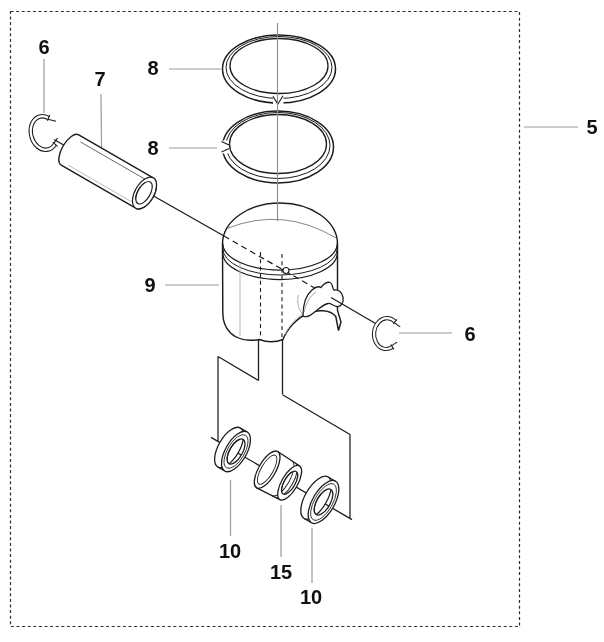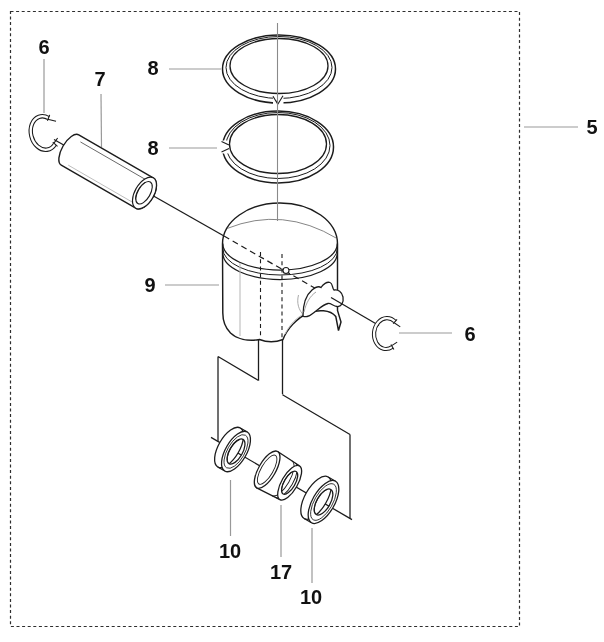--- a/index.html
+++ b/index.html
@@ -160,16 +160,16 @@
 
 <div id="labels-layer">
       <div class="part-label" style="left: 592px; top: 127px; color: rgb(17, 17, 17);">5</div>
       <div class="part-label" style="left: 44px; top: 47px; color: rgb(17, 17, 17);">6</div>
       <div class="part-label" style="left: 100px; top: 79px; color: rgb(17, 17, 17);">7</div>
       <div class="part-label" style="left: 153px; top: 68px; color: rgb(17, 17, 17);">8</div>
       <div class="part-label" style="left: 153px; top: 148px; color: rgb(17, 17, 17);">8</div>
       <div class="part-label" style="left: 150px; top: 285px; color: rgb(17, 17, 17);">9</div>
       <div class="part-label" style="left: 470px; top: 334px; color: rgb(17, 17, 17);">6</div>
       <div class="part-label" style="left: 230px; top: 551px; color: rgb(17, 17, 17);">10</div>
-      <div class="part-label" style="left: 281px; top: 572px; color: rgb(17, 17, 17);">17</div>
+      <div class="part-label" style="left: 281px; top: 572px; color: rgb(17, 17, 17);">15</div>
       <div class="part-label" style="left: 311px; top: 597px; color: rgb(17, 17, 17);">10</div>
     </div>
 </div>
 
 </body></html>

